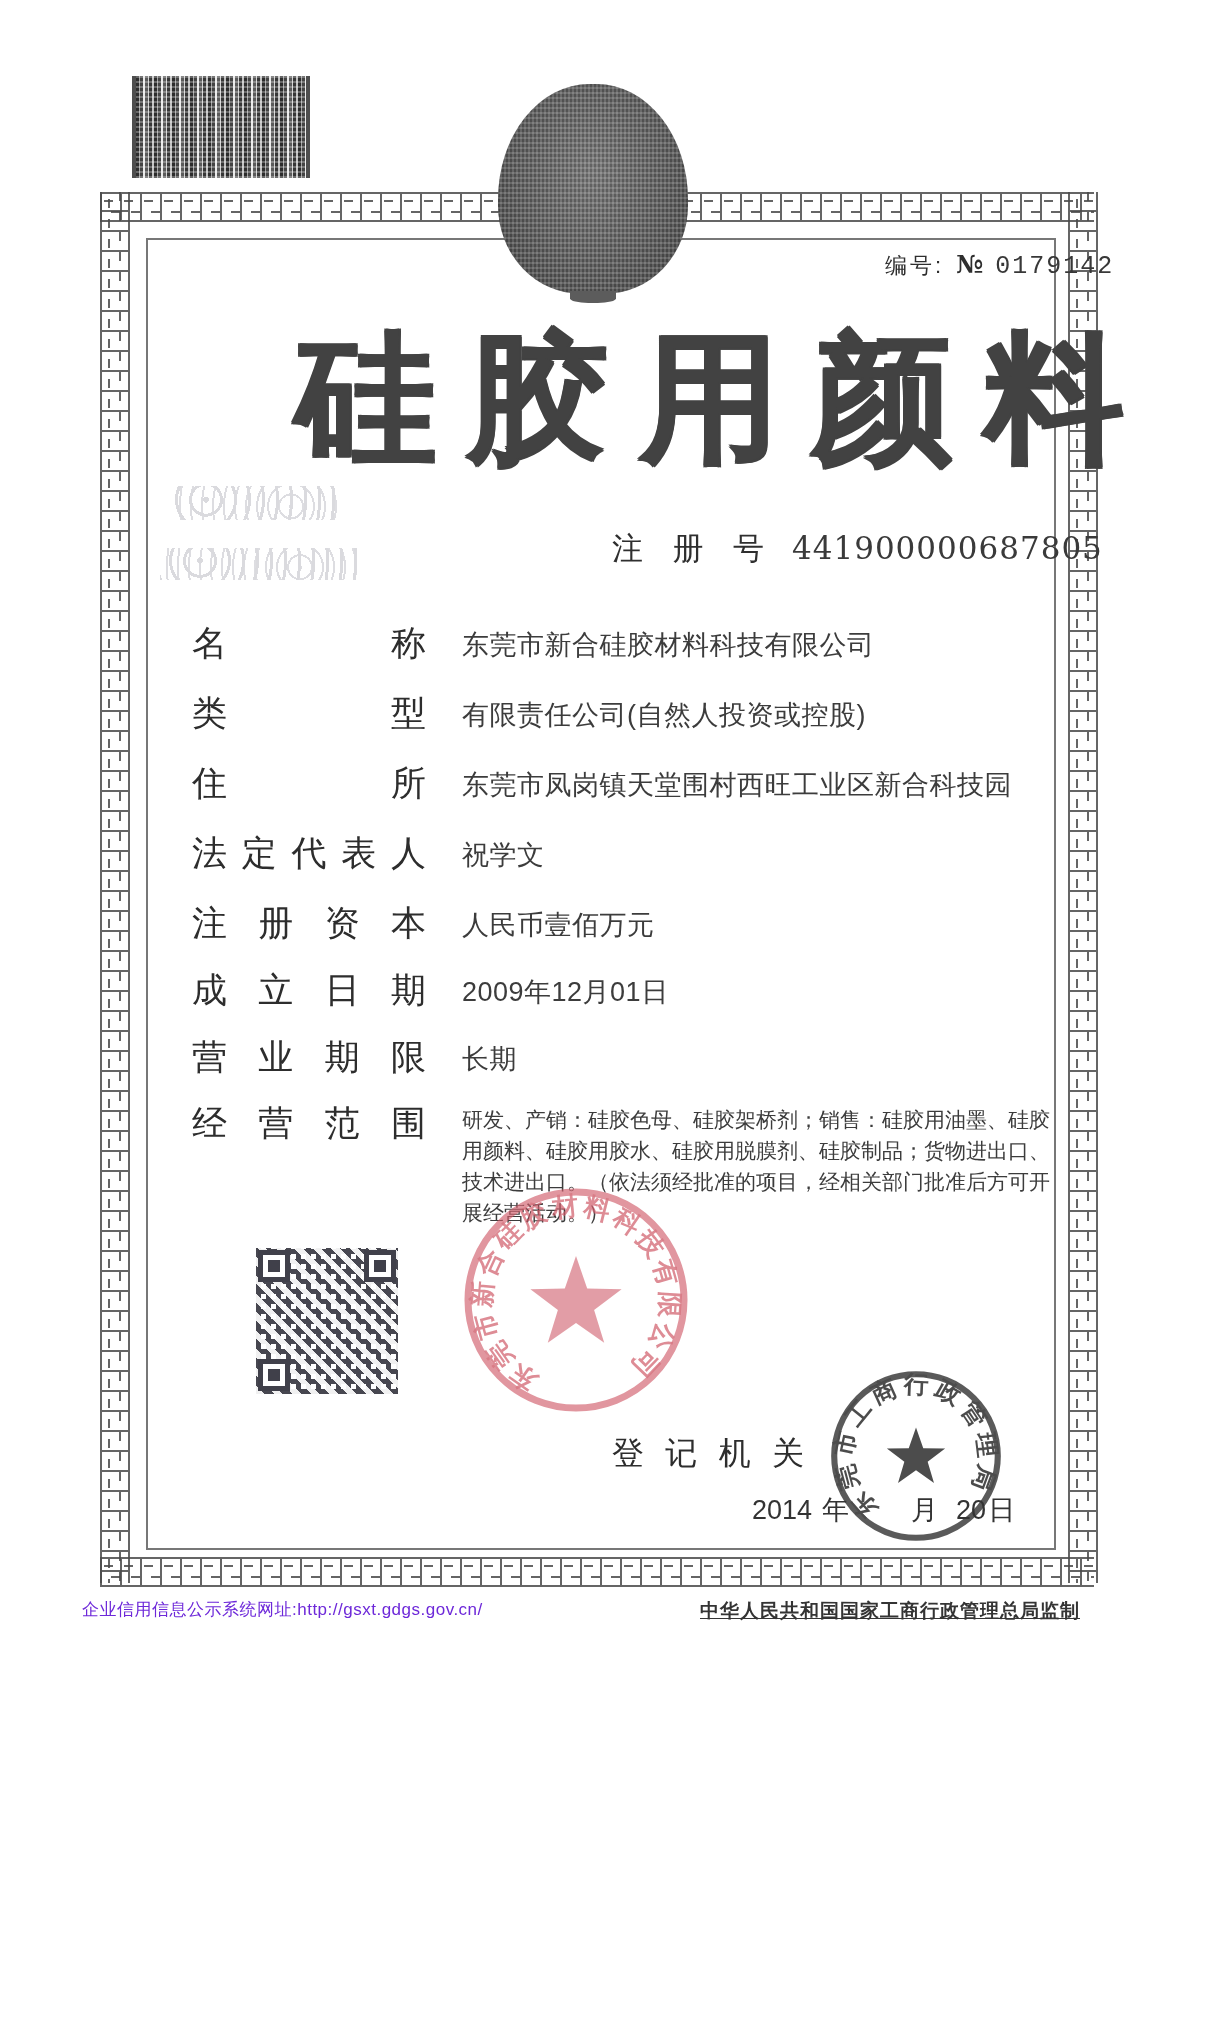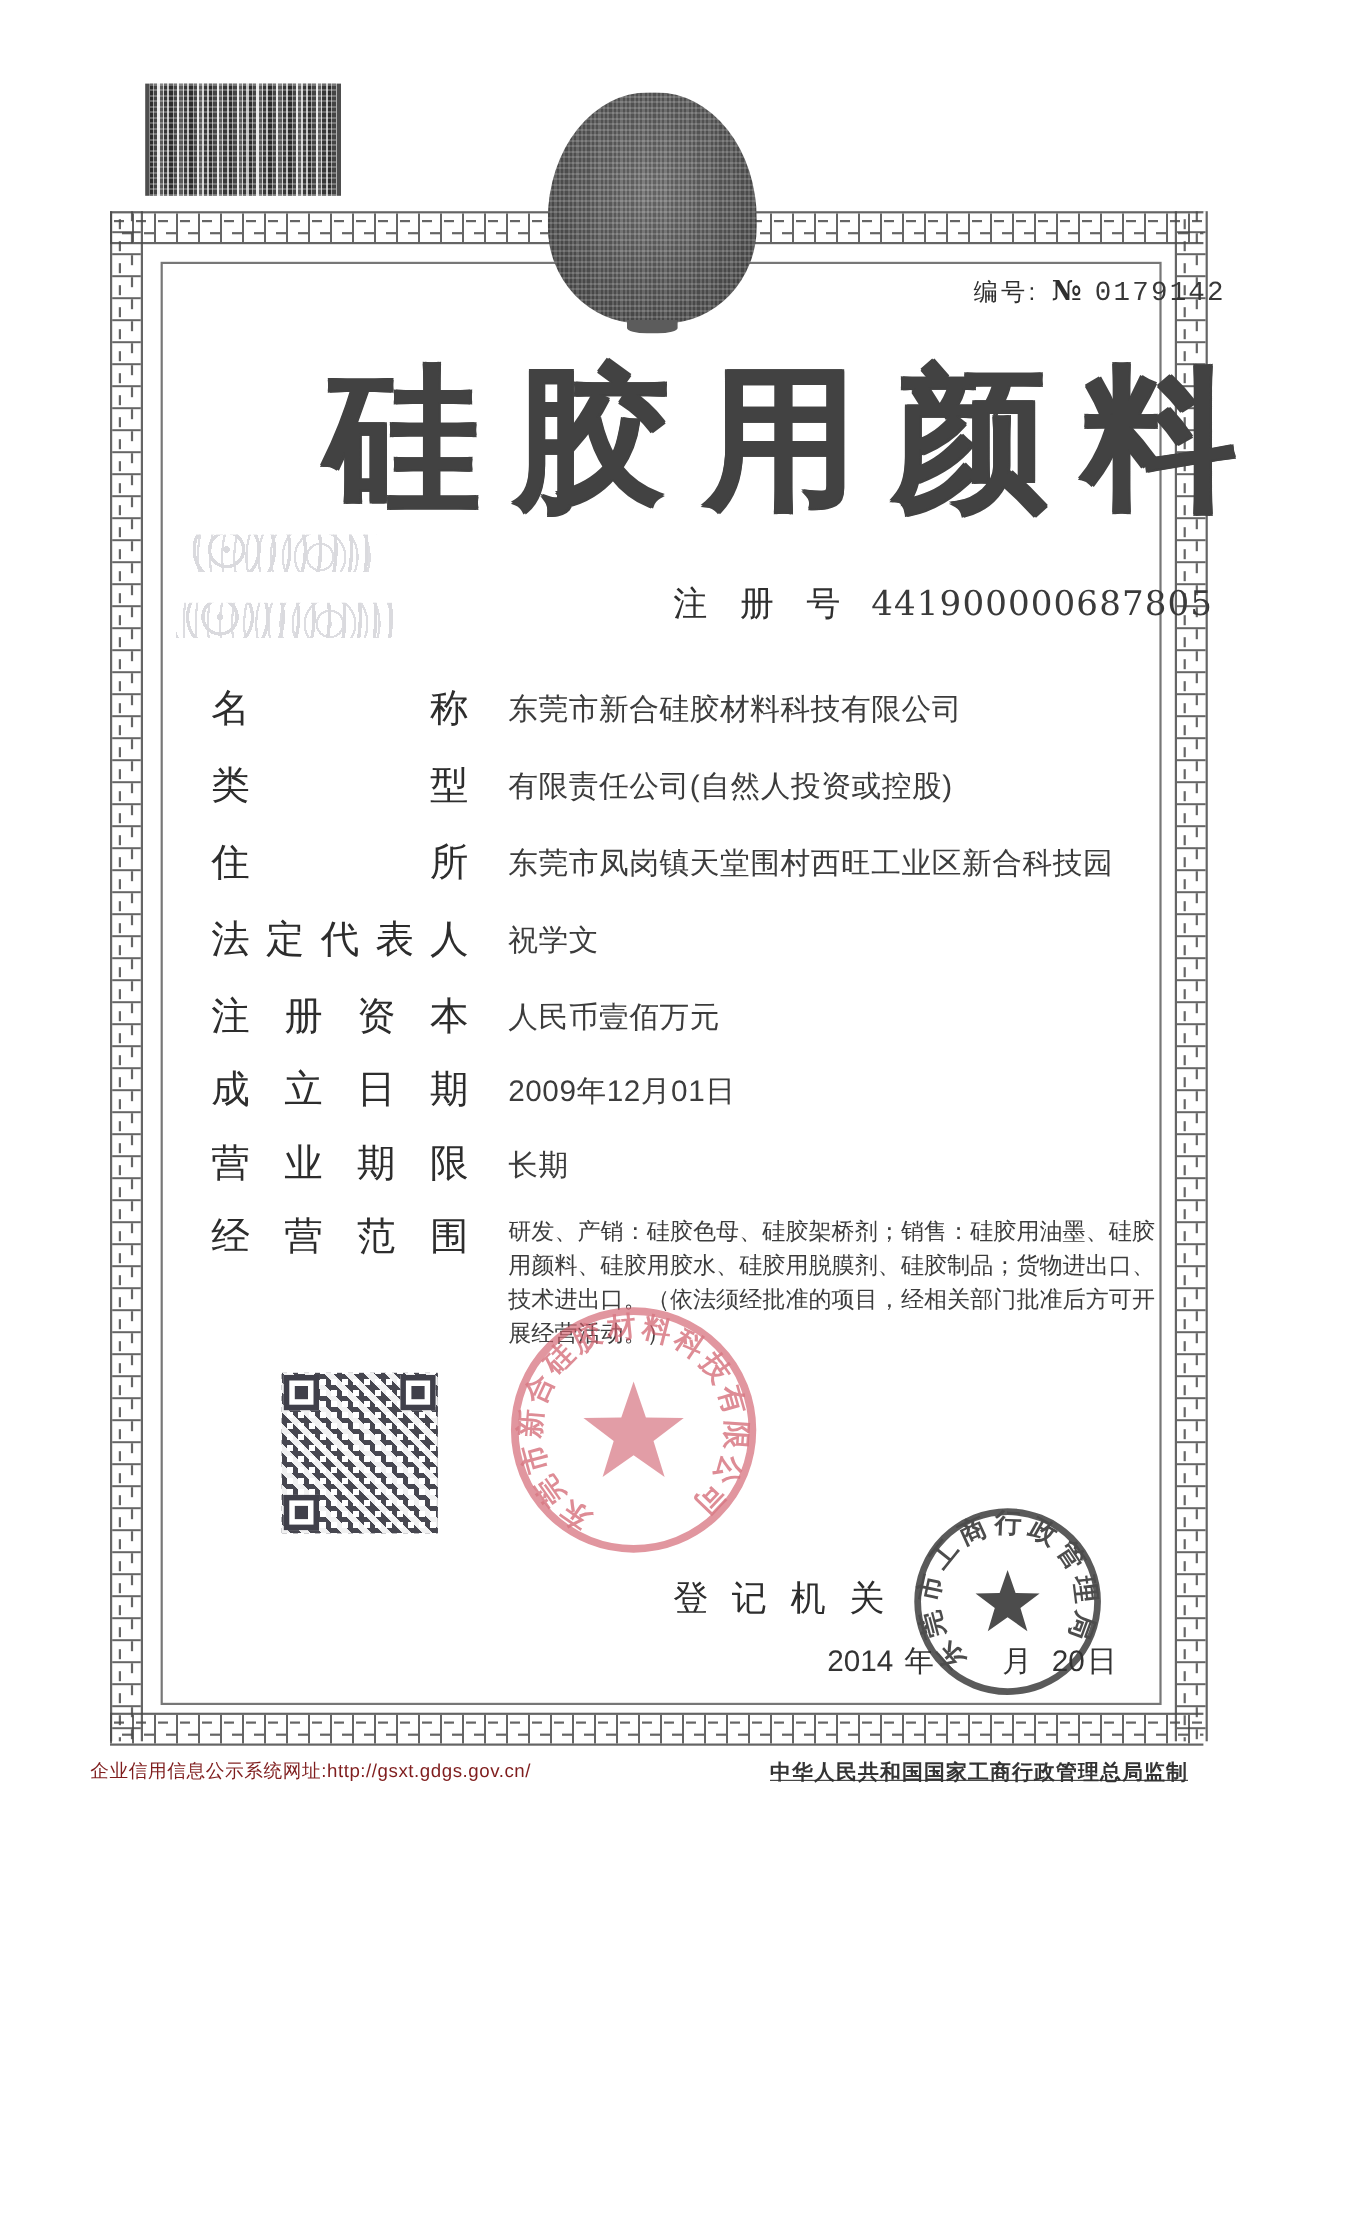--- a/index.html
+++ b/index.html
@@ -100,21 +100,21 @@
   .qr .f::after{content:"";position:absolute;left:5px;top:5px;width:12px;height:12px;background:#40404a;}
   .qr .f.tl{left:2px;top:2px;}
   .qr .f.tr{right:2px;top:2px;}
   .qr .f.bl{left:2px;bottom:3px;}
 
   
   .seal-company{left:456px;top:1180px;z-index:6;}
   .seal-registry{left:824px;top:1364px;z-index:6;}
 
   
-  .footer-left{left:82px;top:1598px;z-index:2;font-size:17px;letter-spacing:.5px;color:#7f1d1d;}
+  .footer-left{left:82px;top:1598px;z-index:2;font-size:17px;letter-spacing:.5px;color:#6d28d9;}
   .footer-right{right:150px;top:1598px;z-index:2;font-size:19px;font-weight:600;letter-spacing:1px;color:#343434;text-decoration:underline;}
 
   
   .smudge{z-index:2;opacity:.22;background:
     repeating-radial-gradient(circle at 20% 40%,#5a5a6e 0 3px,transparent 3px 14px),
     repeating-radial-gradient(circle at 70% 60%,#6a6a7a 0 2px,transparent 2px 11px);}
 </style>
 </head>
 <body>
 

